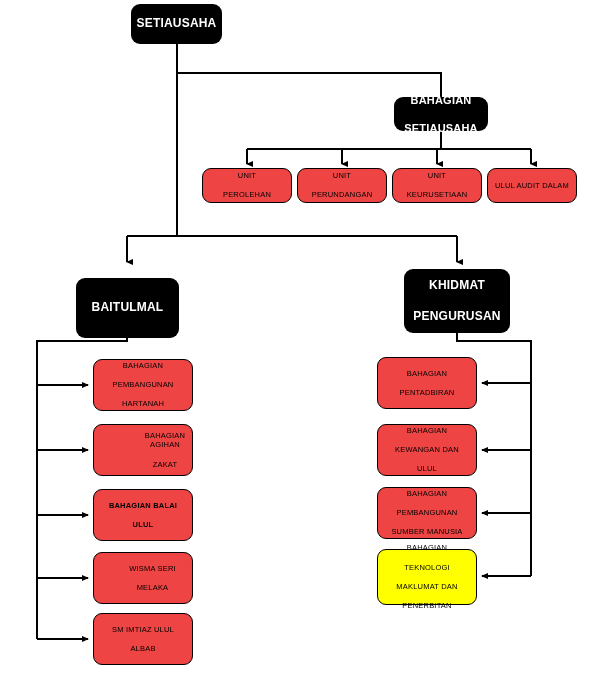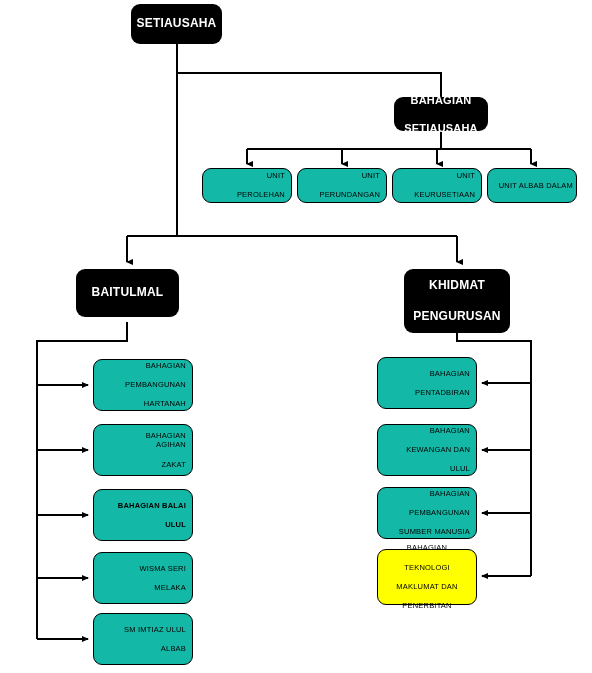--- a/index.html
+++ b/index.html
@@ -48,26 +48,25 @@
     background: #000000;
     color: #ffffff;
     border-radius: 9px;
     font-size: 11px;
     font-weight: bold;
   }
   .node.dark.big {
     font-size: 12px;
   }
   .node.plain {
-    background: #14b8a6;
+    background: #ef4444;
     color: #000000;
     border: 1px solid #000000;
     border-radius: 9px;
     font-size: 7.5px;
-    text-align: right;
   }
   .node.unit {
     font-size: 7.5px;
   }
   .node.highlight {
     background: #ffff00;
     color: #000000;
     border: 1px solid #000000;
     border-radius: 9px;
     font-size: 7.5px;
@@ -157,24 +156,24 @@
   </div>
 
   <div class="node plain unit" style="left:392px; top:168px; width:90px; height:35px;">
     <span>
       <span>UNIT</span><br>
       <span>KEURUSETIAAN</span>
     </span>
   </div>
 
   <div class="node plain unit" style="left:487px; top:168px; width:90px; height:35px;">
-    <span>UNIT ALBAB DALAM</span>
-  </div>
-
-  <div class="node dark big" style="left:76px; top:269px; width:103px; height:48px;">
+    <span>ULUL AUDIT DALAM</span>
+  </div>
+
+  <div class="node dark big" style="left:76px; top:278px; width:103px; height:60px;">
     <span>BAITULMAL</span>
   </div>
 
   <div class="node dark big" style="left:404px; top:269px; width:106px; height:64px;">
     <span>
       <span>KHIDMAT</span><br>
       <span>PENGURUSAN</span>
     </span>
   </div>
 

